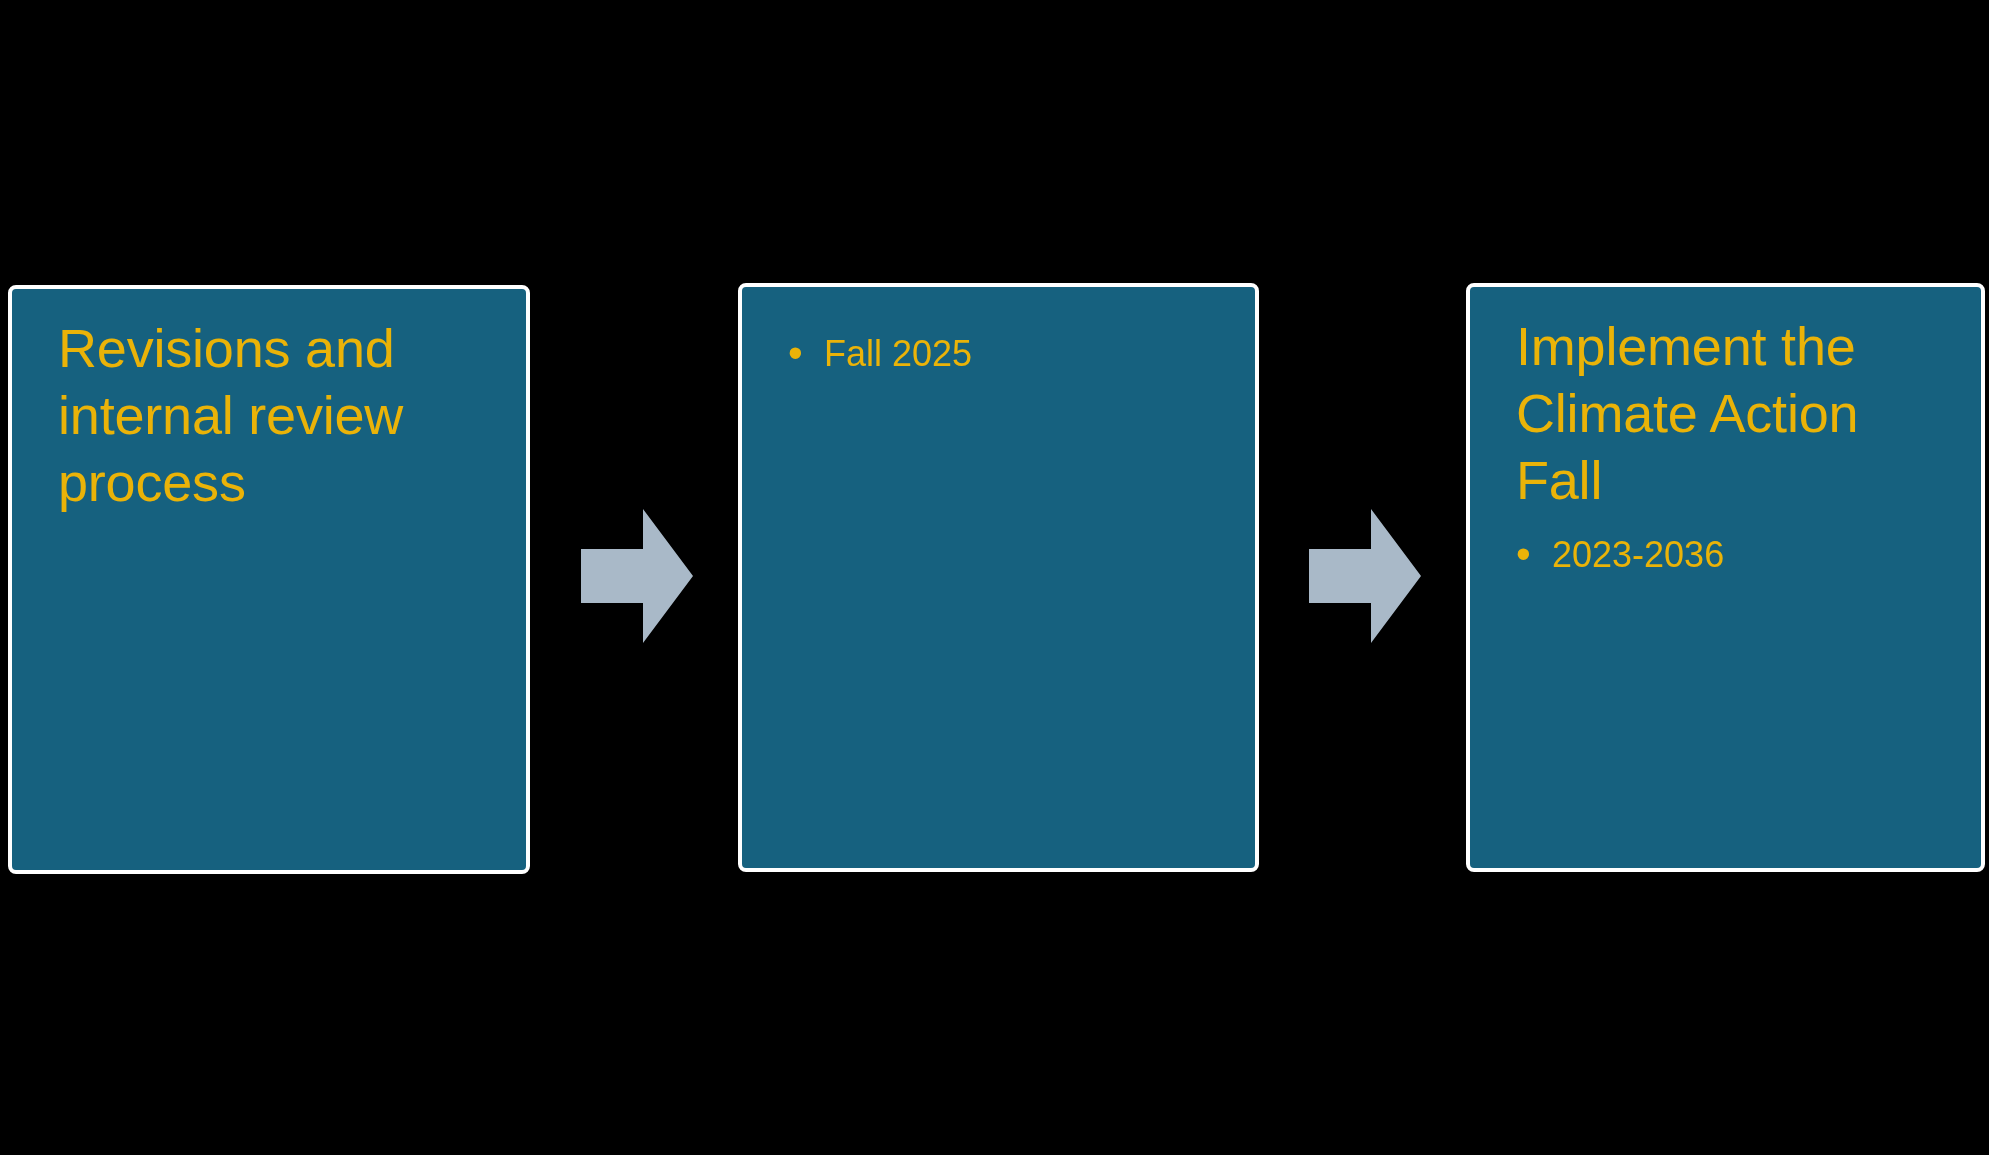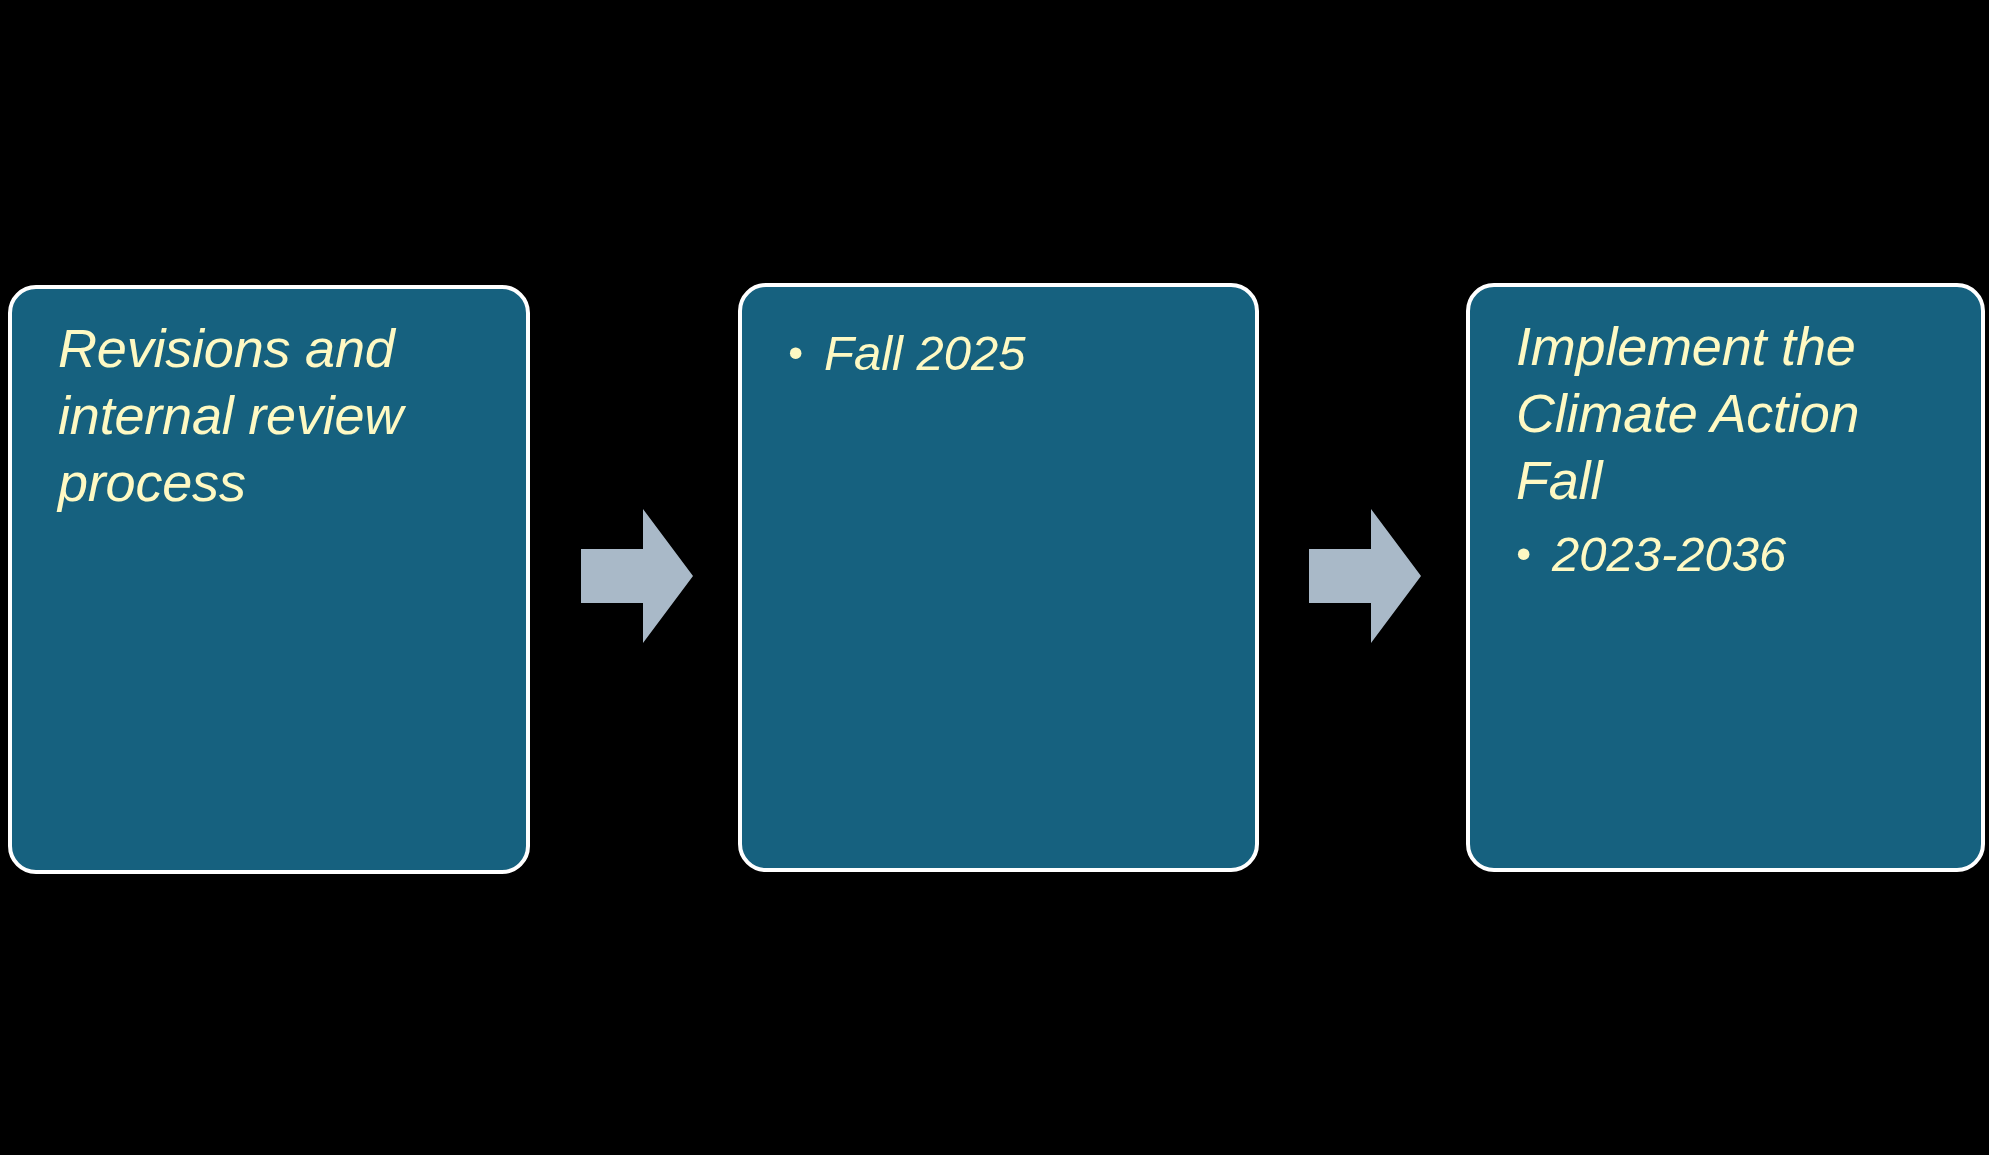--- a/index.html
+++ b/index.html
@@ -19,42 +19,41 @@
     height: 1155px;
     background: #000000;
   }
 
   
   .step-box {
     position: absolute;
     box-sizing: border-box;
     background: #16617F;
     border: 4px solid #FFFFFF;
-    border-radius: 28px;
+    border-radius: 8px;
     padding: 26px 30px 20px 46px;
-    color: #fef9c3;
+    color: #eab308;
     overflow: hidden;
-    font-style: italic;
   }
   .step-title {
     font-size: 54px;
     line-height: 67px;
     font-weight: 400;
     letter-spacing: -0.2px;
     white-space: pre-line;
     margin: 0;
   }
   .bullet-list {
     list-style: none;
     margin: 14px 0 0 0;
     padding: 0;
   }
   .bullet-list li {
     position: relative;
-    font-size: 49px;
+    font-size: 36px;
     line-height: 53px;
     padding-left: 36px;
     margin: 0;
     white-space: pre-line;
   }
   .bullet-list li::before {
     content: "\2022";
     position: absolute;
     left: 0;
     top: -1px;

